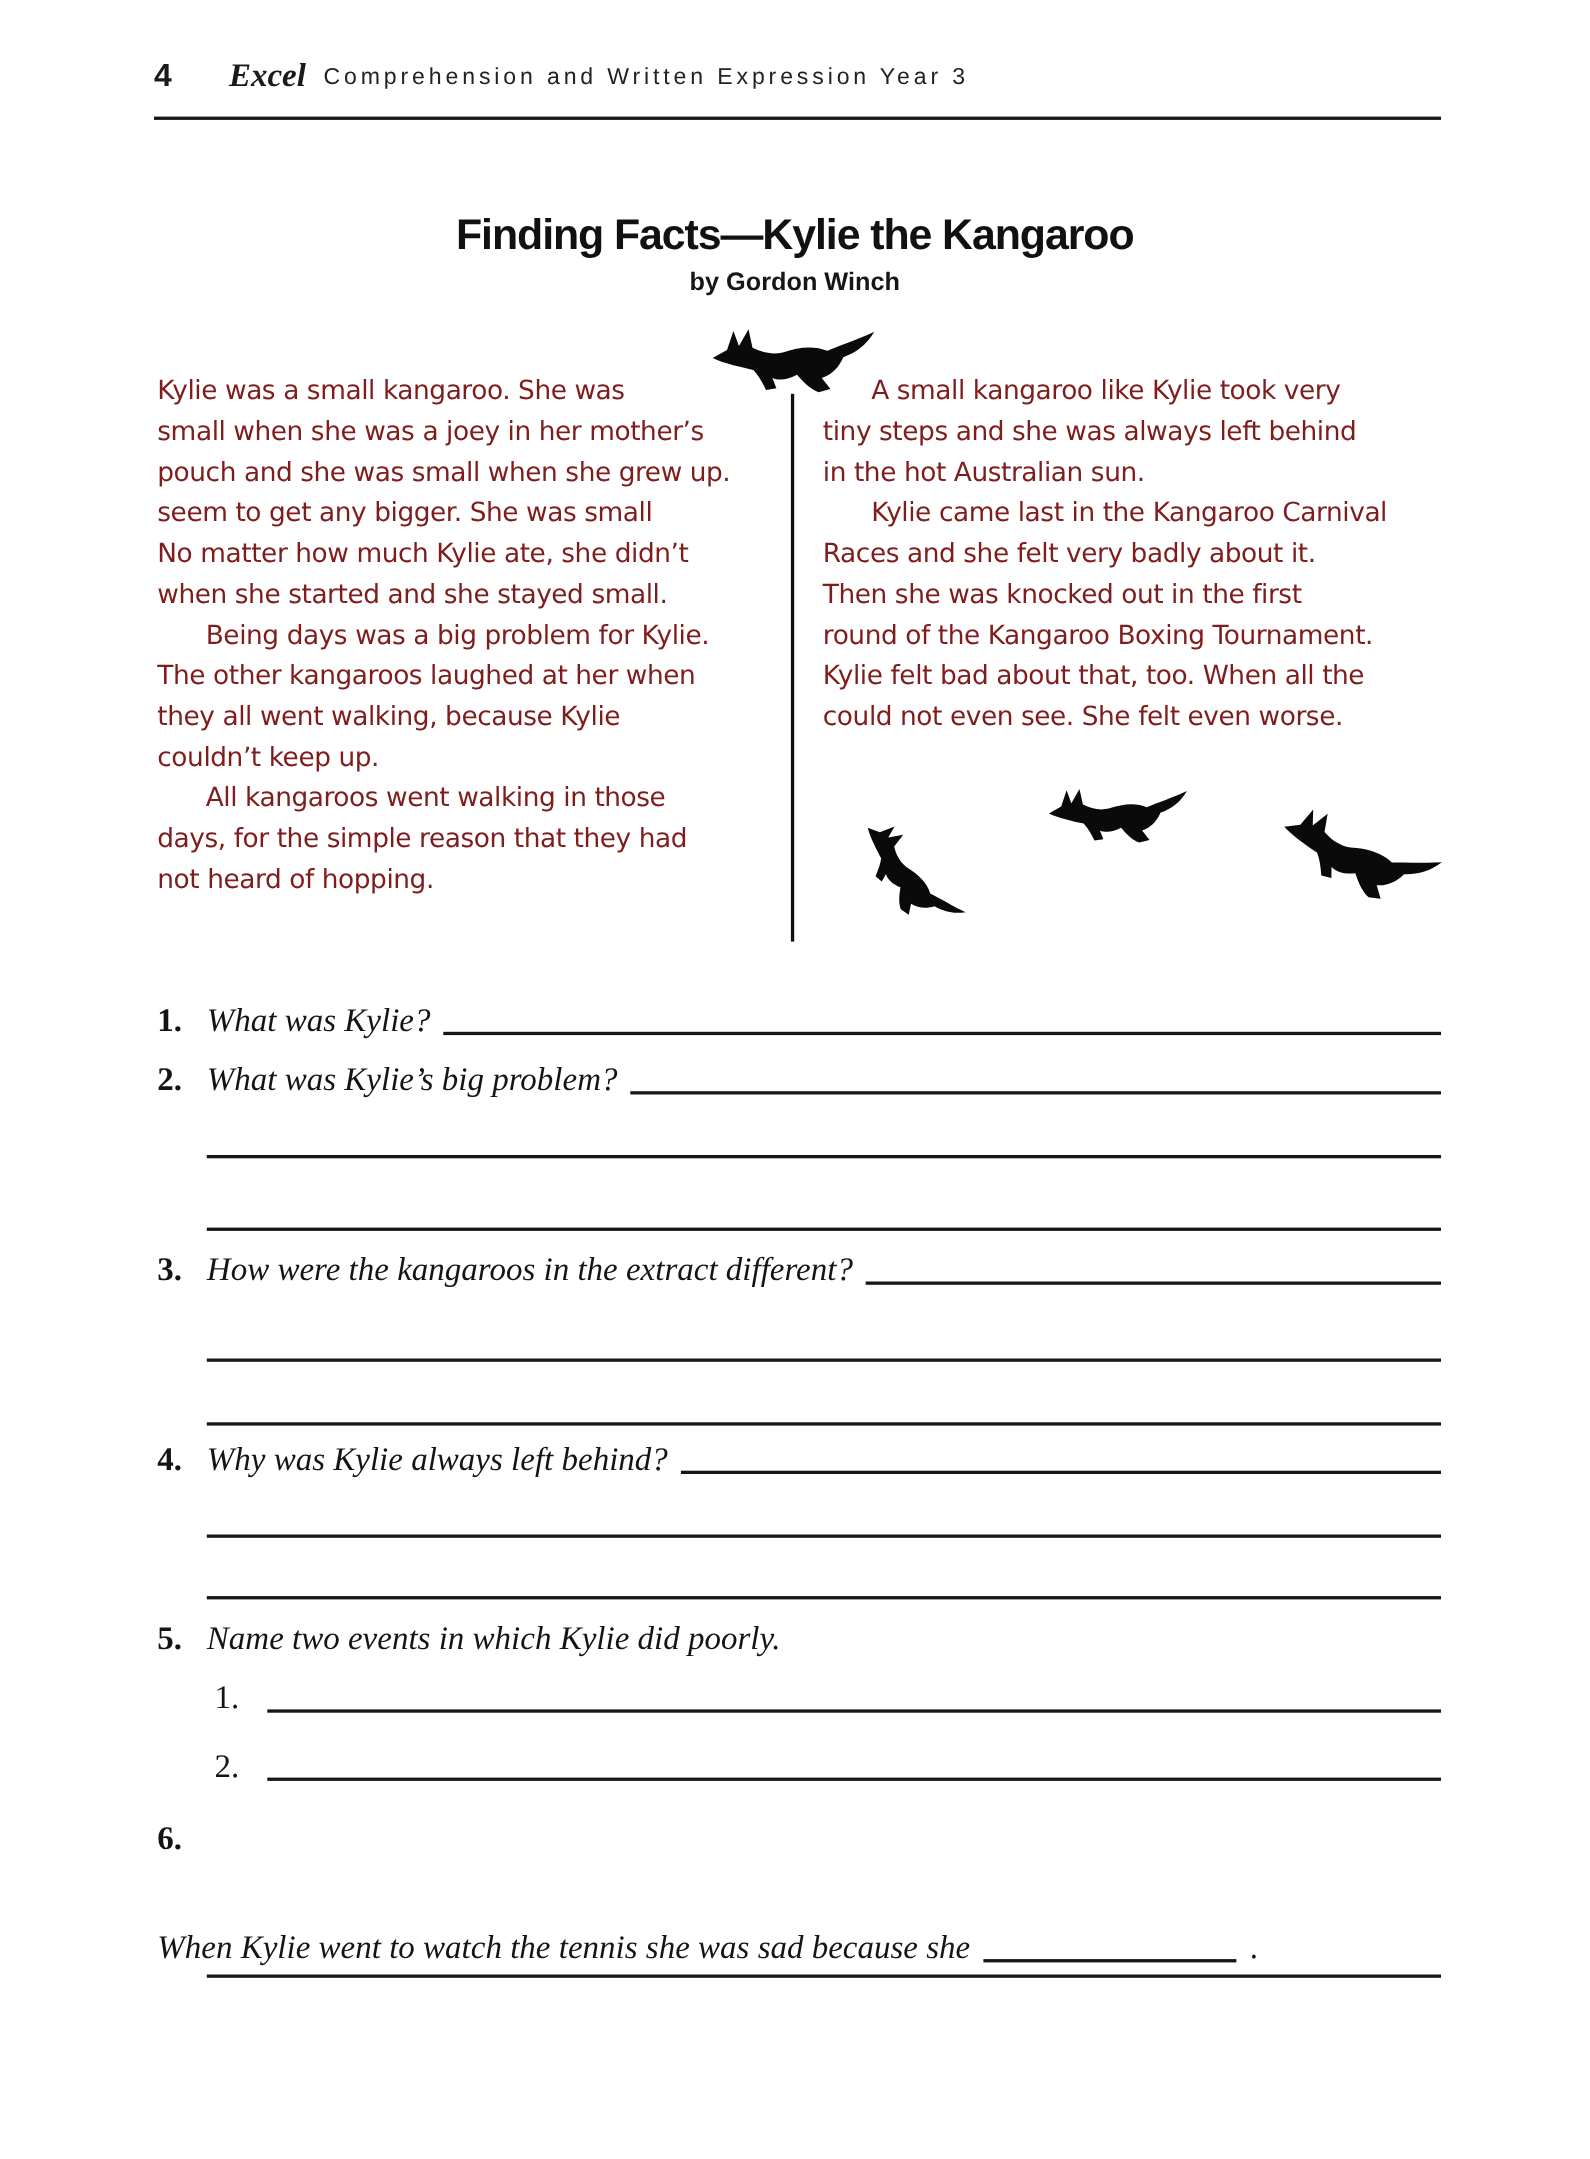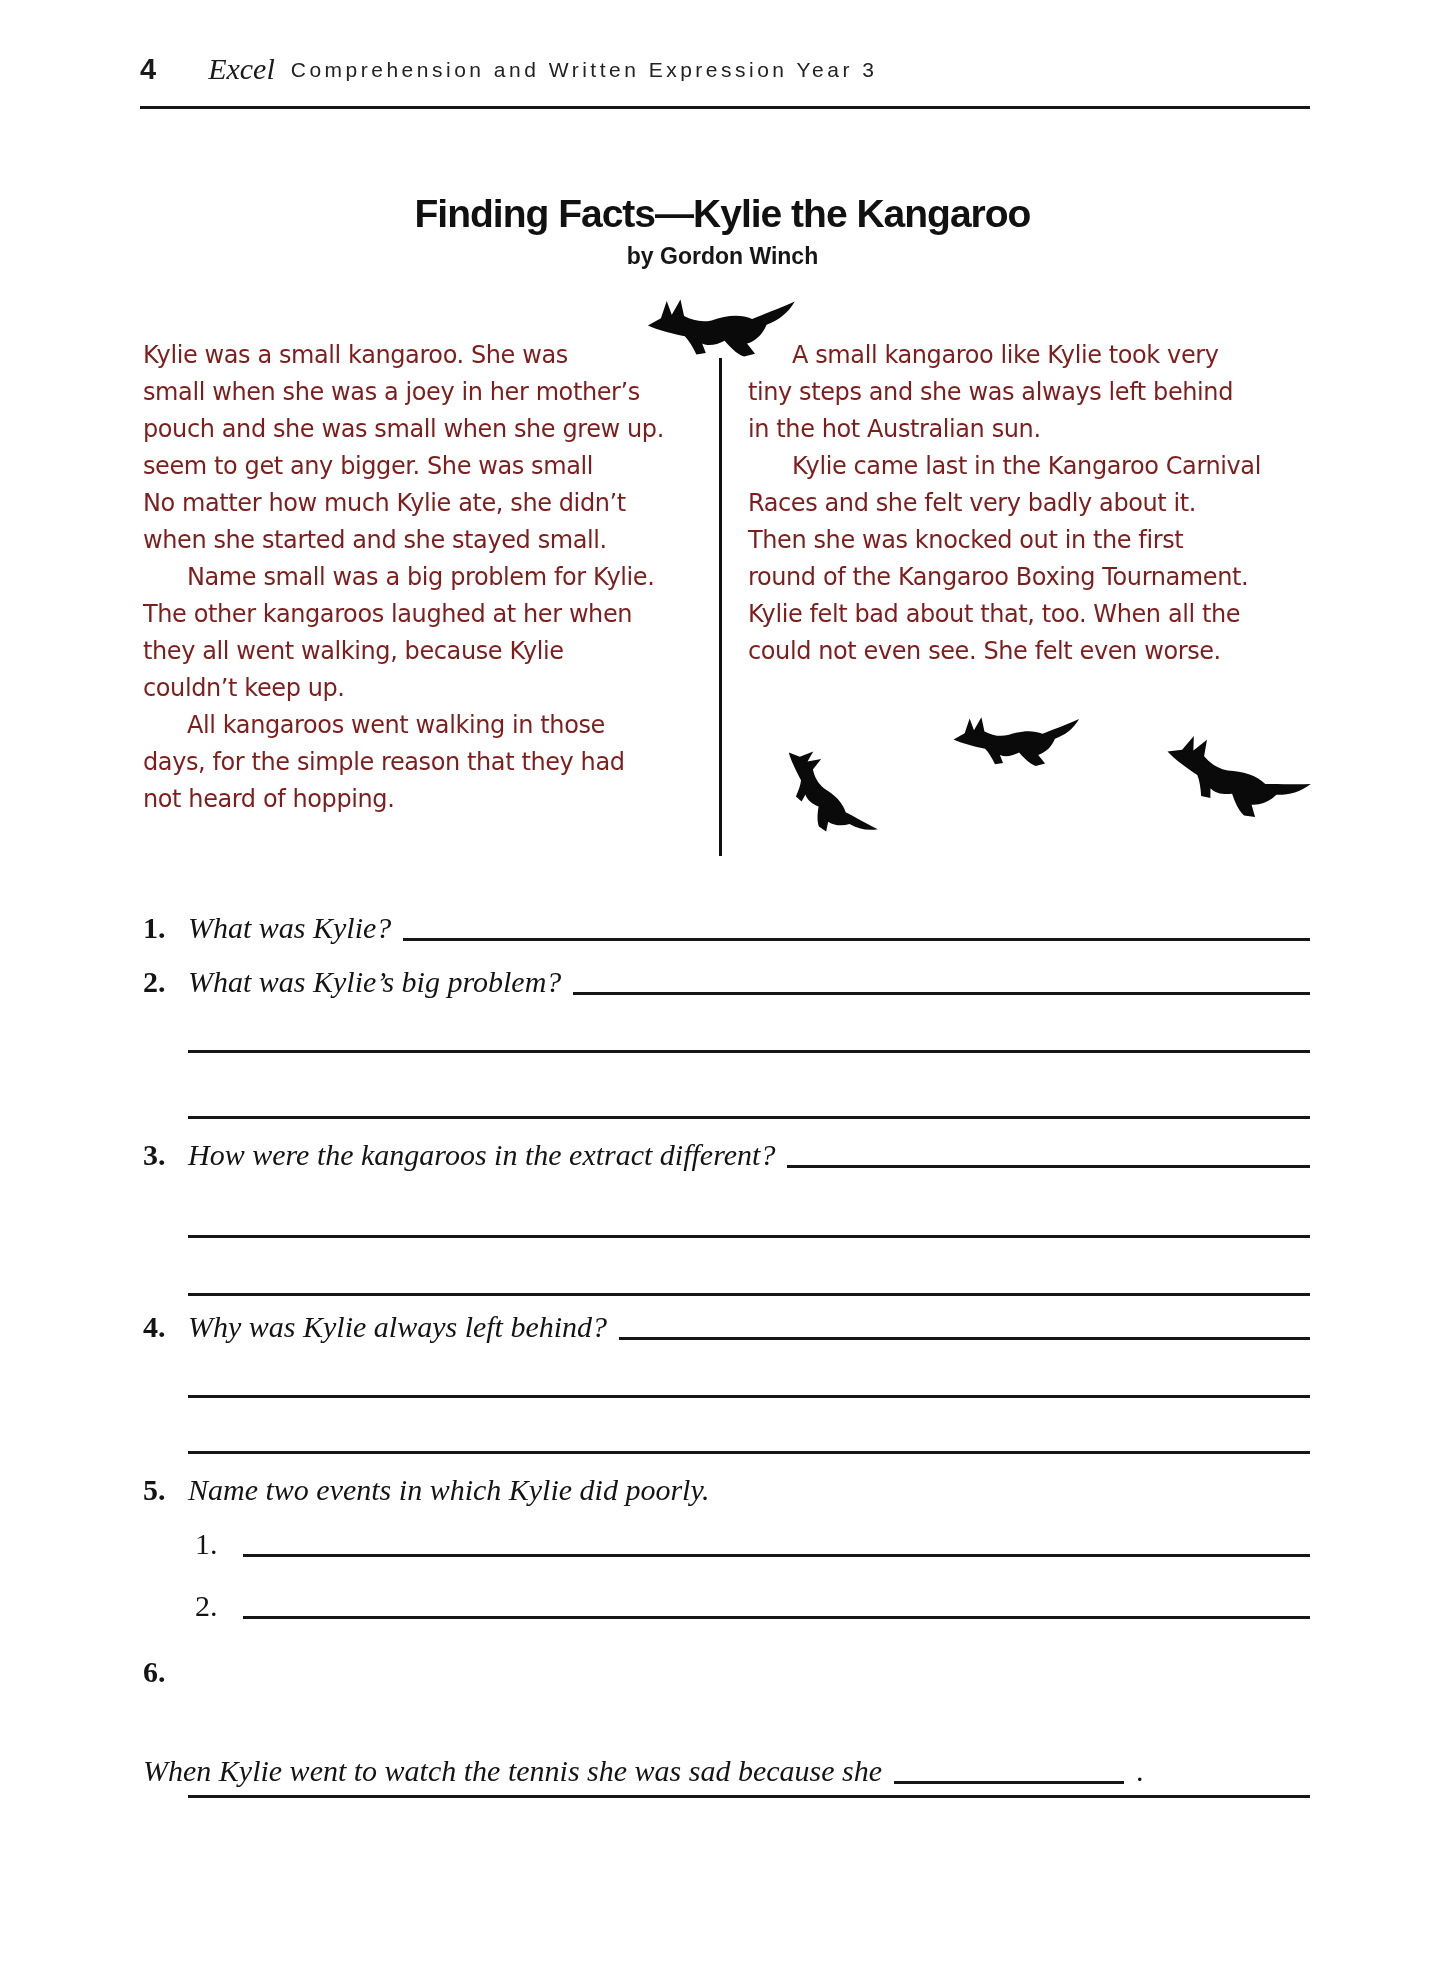--- a/index.html
+++ b/index.html
@@ -3,21 +3,21 @@
 <meta charset="utf-8">
 <style>
   html,body{margin:0;padding:0;background:#fff;}
   .page{position:relative;width:1445px;height:1963px;background:#ffffff;color:#1a1a1a;
         font-family:"Liberation Sans",sans-serif;overflow:hidden;}
 
   
   .header{position:absolute;top:52px;left:140px;right:135px;height:54px;
           border-bottom:3px solid #161616;display:flex;align-items:flex-start;}
   .pg-num{font-family:"Liberation Sans",sans-serif;font-weight:bold;font-size:29px;line-height:34px;}
-  .brand{font-family:"Liberation Serif",serif;font-weight:normal;font-style:italic;
+  .brand{font-family:"Liberation Serif",serif;font-weight:bold;font-style:italic;
          font-size:30px;line-height:34px;margin-left:52px;}
   .series{font-size:21px;line-height:30px;letter-spacing:3.5px;margin-left:16px;
           padding-top:3px;color:#222;}
 
   
   .title{position:absolute;top:156px;left:0;width:100%;text-align:center;
          font-size:39px;font-weight:bold;letter-spacing:-1px;line-height:64px;
          font-family:"Liberation Sans",sans-serif;color:#111;}
   .byline{position:absolute;top:243px;left:0;width:100%;text-align:center;
           font-size:23px;font-weight:600;color:#161616;}
@@ -80,21 +80,21 @@
   <h1 class="title">Finding Facts—Kylie the Kangaroo</h1>
   <div class="byline">by Gordon Winch</div>
 
   <div class="col col-left" id="col-left">
       <div class="passage-line">Kylie was a small kangaroo. She was</div>
       <div class="passage-line">small when she was a joey in her mother’s</div>
       <div class="passage-line">pouch and she was small when she grew up.</div>
       <div class="passage-line">seem to get any bigger. She was small</div>
       <div class="passage-line">No matter how much Kylie ate, she didn’t</div>
       <div class="passage-line">when she started and she stayed small.</div>
-      <div class="passage-line indent">Name small was a big problem for Kylie.</div>
+      <div class="passage-line indent">Being days was a big problem for Kylie.</div>
       <div class="passage-line">The other kangaroos laughed at her when</div>
       <div class="passage-line">they all went walking, because Kylie</div>
       <div class="passage-line">couldn’t keep up.</div>
       <div class="passage-line indent">All kangaroos went walking in those</div>
       <div class="passage-line">days, for the simple reason that they had</div>
       <div class="passage-line">not heard of hopping.</div>
     </div>
   <div class="col col-right" id="col-right">
       <div class="passage-line indent">A small kangaroo like Kylie took very</div>
       <div class="passage-line">tiny steps and she was always left behind</div>

